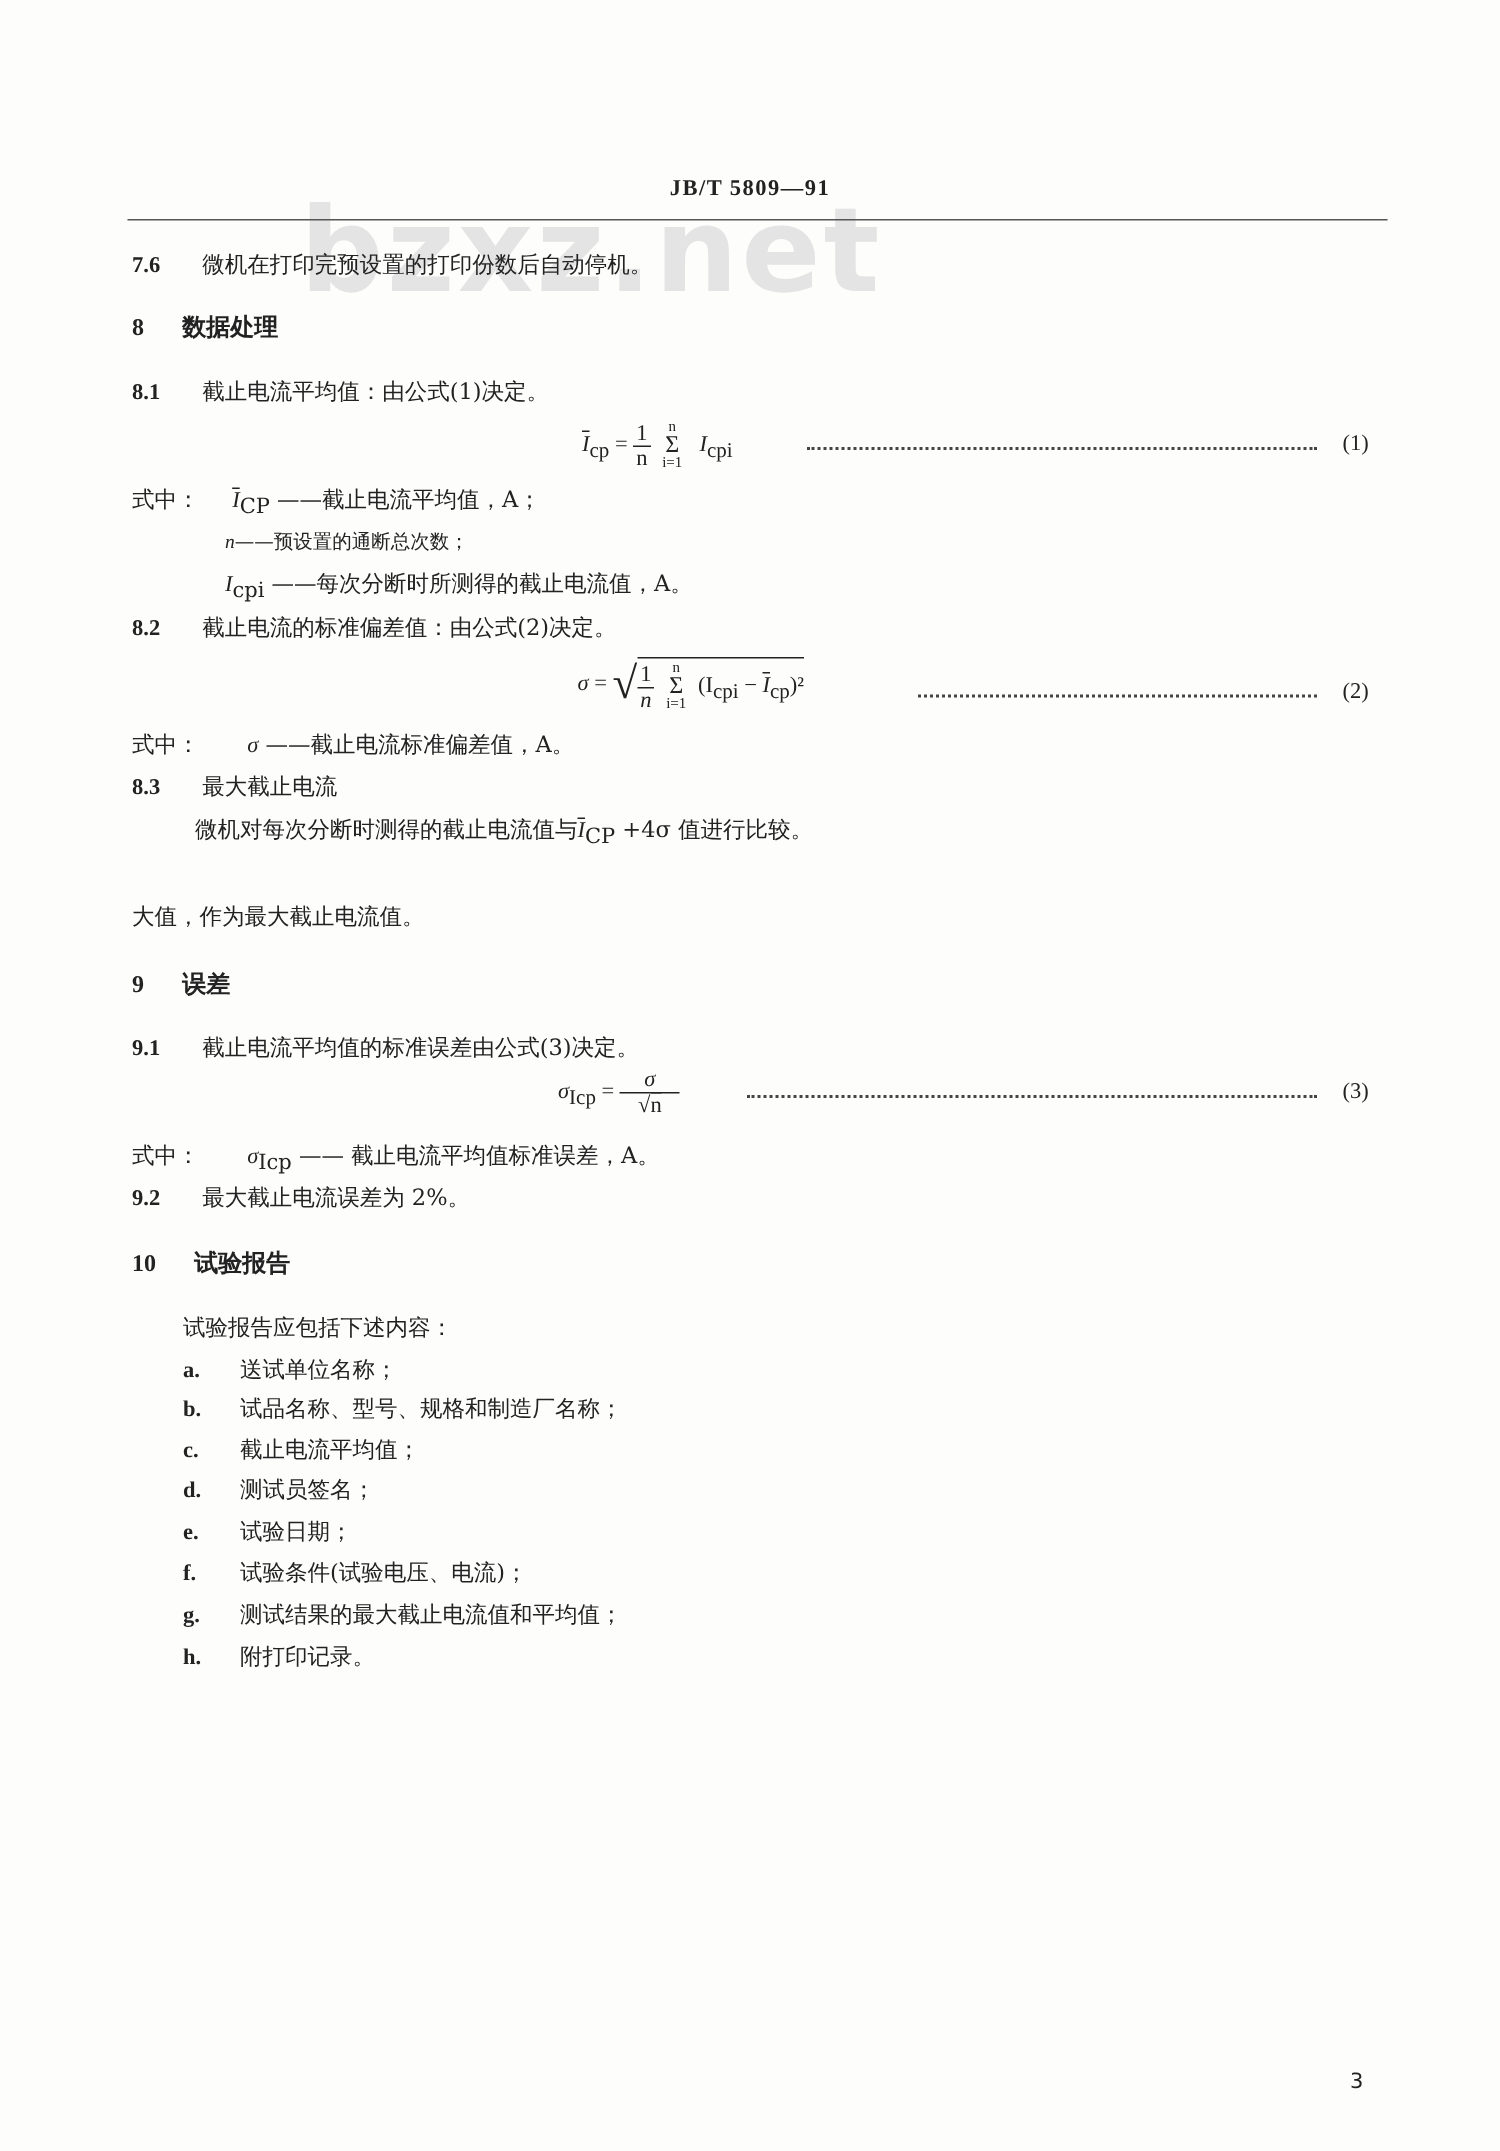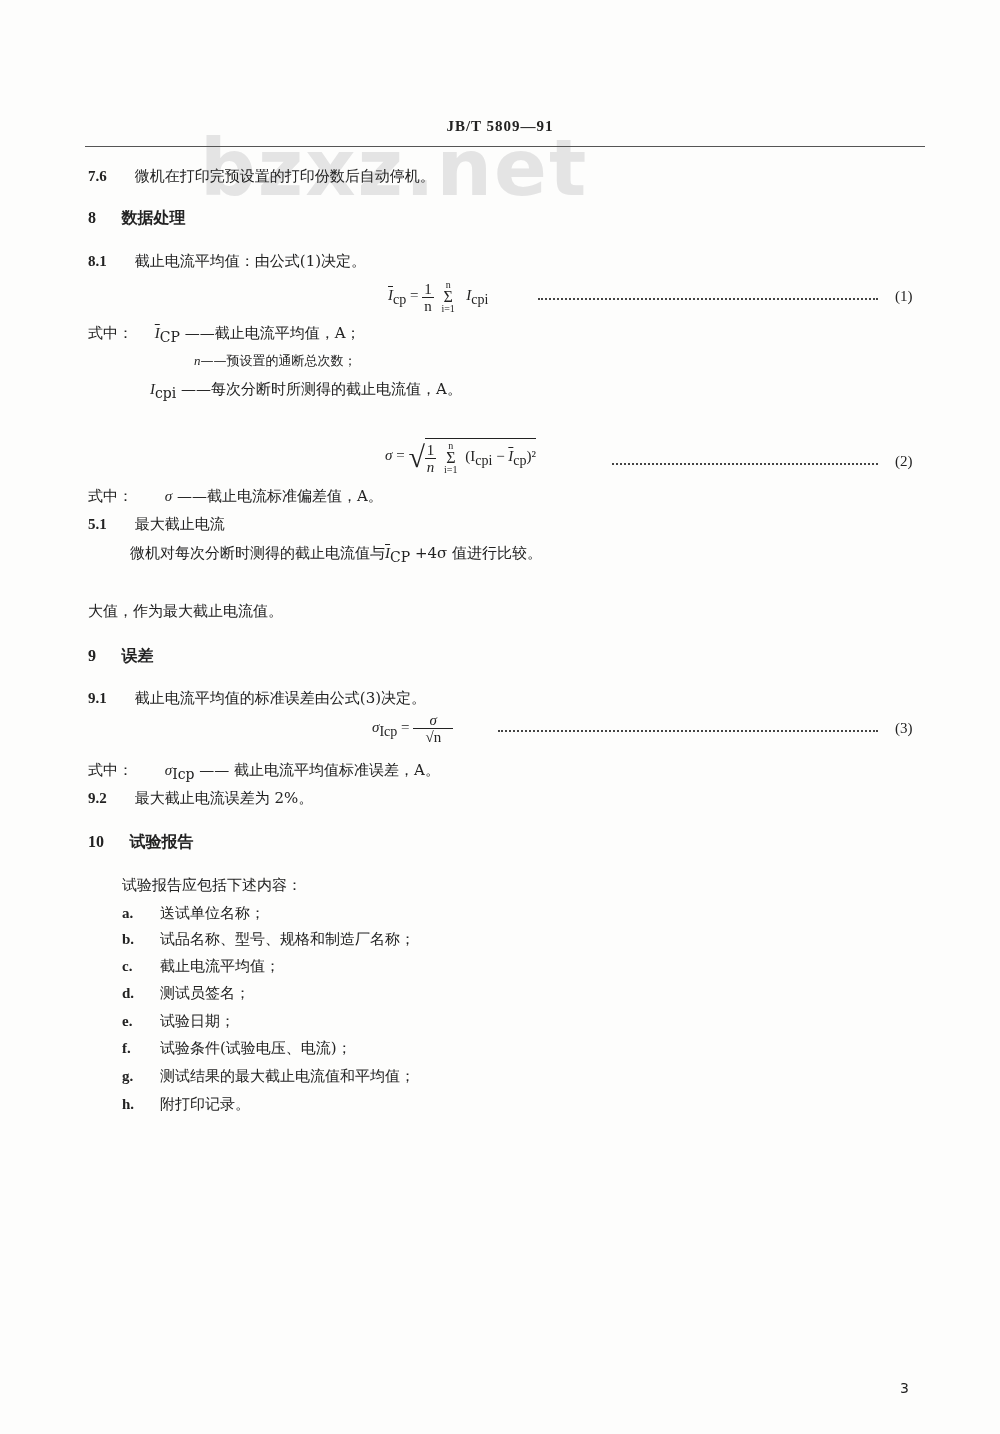--- a/index.html
+++ b/index.html
@@ -68,49 +68,53 @@
     &nbsp;<span class="it">I</span><span class="sub">cpi</span>
   </div>
   <div class="leader" style="left:538px; width:340px; top:298px;"></div>
   <div class="eqno" style="left:895px; top:288px;">(1)</div>
 
   <div class="line" style="left:88px; top:325px;">
     <span style="display:inline-block; width:62px;">式中：</span>
     <span class="it over">I</span><span class="sub">CP</span>
     <span>——截止电流平均值，A；</span>
   </div>
-  <div class="line" style="left:150px; top:353px; font-size:13px;margin-left:44px;">
+  <div class="line" style="left:150px; top:353px; font-size:13px;">
     <span class="it">n</span><span>——预设置的通断总次数；</span>
   </div>
   <div class="line" style="left:150px; top:381px;">
     <span class="it">I</span><span class="sub">cpi</span>
     <span> ——每次分断时所测得的截止电流值，A。</span>
   </div>
 
+  <div class="line" style="left:88px; top:410px;">
+    <span class="num" style="width:42px;">8.2</span>
+    <span>截止电流的标准偏差值：由公式(2)决定。</span>
+  </div>
 
   <div class="formula" style="left:385px; top:438px;">
     <span class="it">σ</span>
     <span>=</span>
     <span class="sqrt"><span class="rad">√</span><span class="body">
       <span class="frac"><span class="top">1</span><span class="bot it">n</span></span>
       <span class="sum"><span>n</span><span class="sig">Σ</span><span>i=1</span></span>
       <span>(I</span><span class="sub">cpi</span><span> − </span><span class="it over">I</span><span class="sub">cp</span><span>)²</span>
     </span></span>
   </div>
   <div class="leader" style="left:612px; width:266px; top:463px;"></div>
   <div class="eqno" style="left:895px; top:453px;">(2)</div>
 
   <div class="line" style="left:88px; top:488px;">
     <span style="display:inline-block; width:72px;">式中：</span>
     <span class="it">σ</span>
     <span>——截止电流标准偏差值，A。</span>
   </div>
 
   <div class="line" style="left:88px; top:516px;">
-    <span class="num" style="width:42px;">5.1</span>
+    <span class="num" style="width:42px;">8.3</span>
     <span>最大截止电流</span>
   </div>
   <div class="line" style="left:130px; top:545px;">
     <span>微机对每次分断时测得的截止电流值与</span><span class="it over">I</span><span class="sub">CP</span><span> +4σ 值进行比较。</span>
   </div>
   <div class="line" style="left:88px; top:603px;">大值，作为最大截止电流值。</div>
 
   <div class="line sec" style="left:88px; top:648px;">
     <span class="num" style="width:28px;">9</span>
     <span>误差</span>

